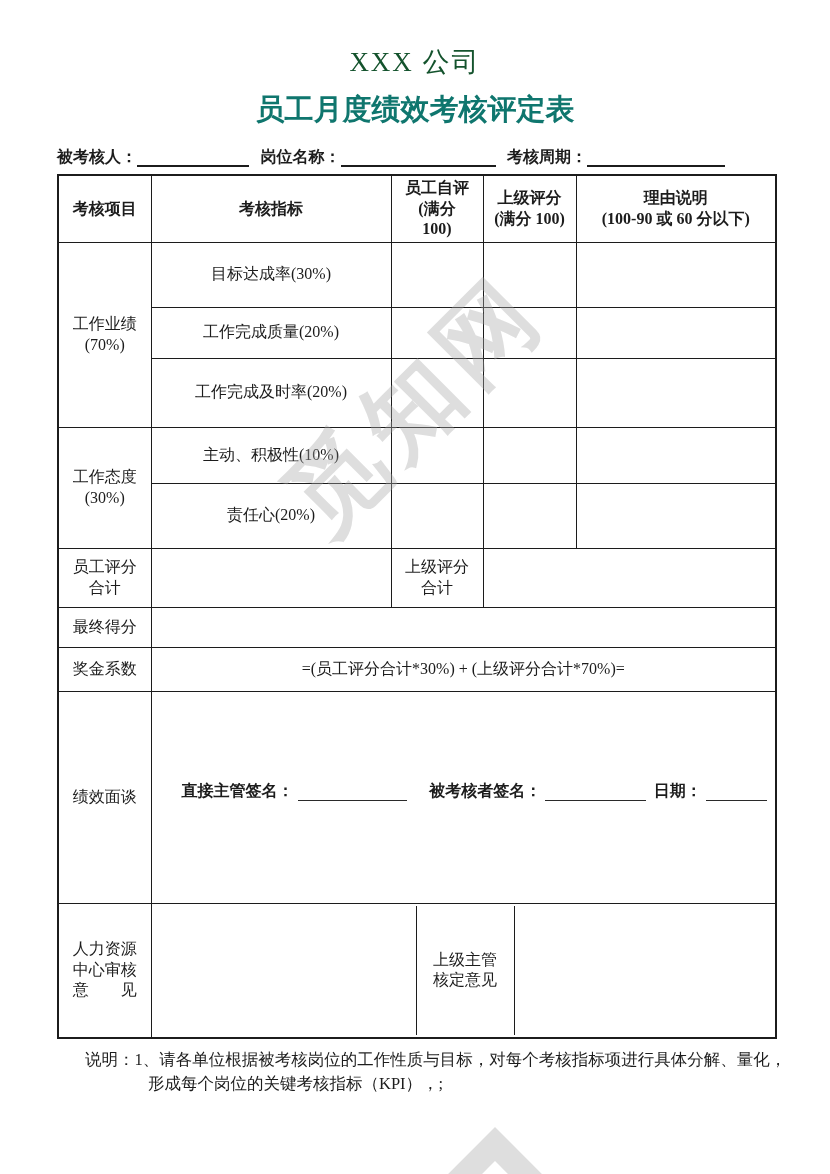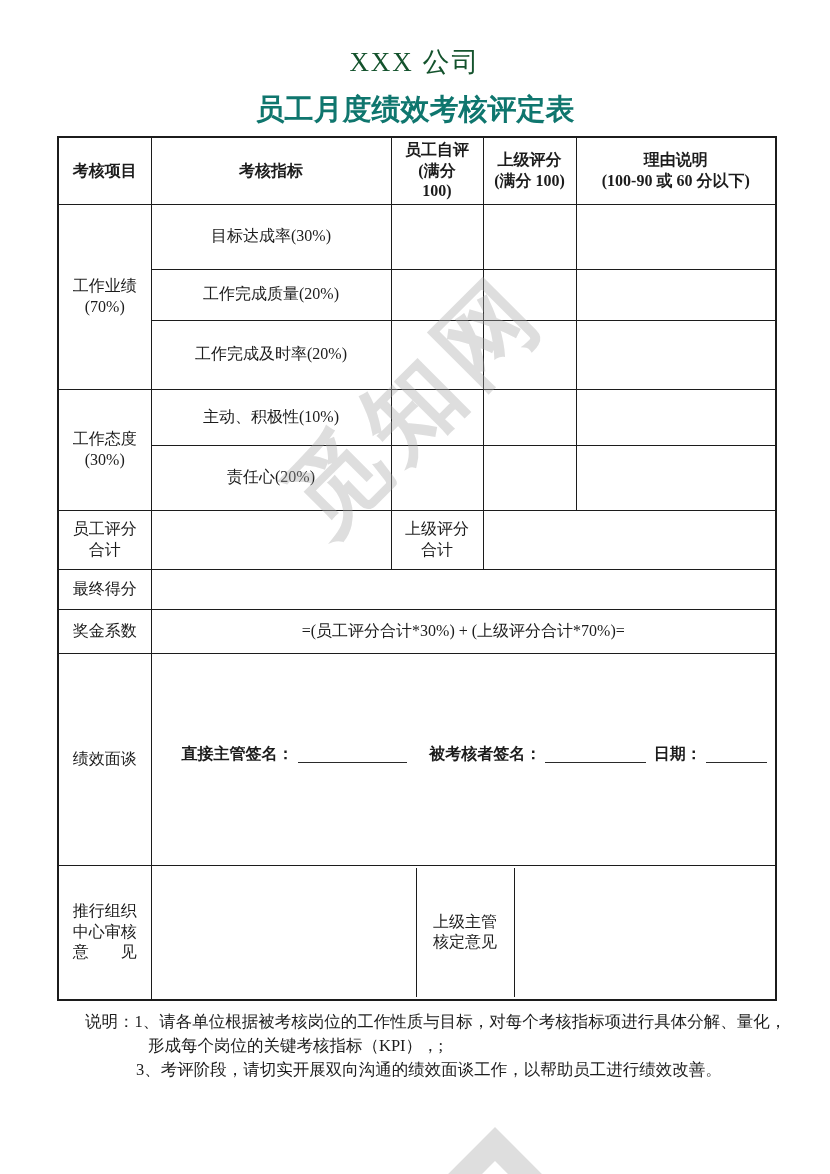--- a/index.html
+++ b/index.html
@@ -65,20 +65,21 @@
   tr.hdr td{font-weight:bold;}
   td.formula-cell{text-align:left;padding-left:9px;font-size:15.5px;}
   td.interview-cell{vertical-align:bottom;padding:0;}
   .sig-row{
     display:flex;
     align-items:flex-end;
     padding:0 4px 10px 26px;
     font-size:16px;
     font-weight:bold;
     white-space:nowrap;
+    font-family:Liberation Mono, monospace;
   }
   .sig-line{
     display:inline-block;
     border-bottom:1.5px solid #2a2a2a;
     height:5px;
     margin-bottom:1px;
   }
   .sg1{width:118px;margin-left:4px}.sg2{width:108px;margin-left:4px}.sg3{width:66px;margin-left:4px}
   .sig-gap1{margin-left:22px}.sig-gap2{margin-left:8px}
   td.hr-wrap{padding:0;height:100%;}
@@ -135,20 +136,34 @@
 <div class="page">
 
   <div class="watermark-text">觅知网</div>
   <div class="watermark-logo">
     <div class="inner"></div>
   </div>
 
   <div class="company-title">XXX 公司</div>
   <div class="form-title">员工月度绩效考核评定表</div>
 
+  <div class="fields-row">
+    <div class="field-group">
+      <span>被考核人：</span>
+      <span class="field-line w112"></span>
+    </div>
+    <div class="field-group">
+      <span>岗位名称：</span>
+      <span class="field-line w155"></span>
+    </div>
+    <div class="field-group">
+      <span>考核周期：</span>
+      <span class="field-line w138"></span>
+    </div>
+  </div>
 
   <table class="assess">
     <colgroup>
       <col style="width:93px">
         <col style="width:240px">
         <col style="width:92px">
         <col style="width:93px">
         <col style="width:200px">
     </colgroup>
 
@@ -228,34 +243,33 @@
           <span class="sig-line sg1"></span>
           <span class="sig-gap1">被考核者签名：</span>
           <span class="sig-line sg2"></span>
           <span class="sig-gap2">日期：</span>
           <span class="sig-line sg3"></span>
         </div>
       </td>
     </tr>
 
     <tr style="height:129px">
-      <td class="preline">推行组织
+      <td class="preline">人力资源
 中心审核
 意　　见</td>
       <td colspan="4" class="hr-wrap">
         <div class="hr-inner">
           <div class="hr-blank1"></div>
           <div class="hr-opinion preline">上级主管
 核定意见</div>
           <div class="hr-blank2"></div>
         </div>
       </td>
     </tr>
   </tbody>
     </table>
 
   <div class="notes">
     <div>说明：1、请各单位根据被考核岗位的工作性质与目标，对每个考核指标项进行具体分解、量化，</div>
     <div class="n-indent1">形成每个岗位的关键考核指标（KPI），;</div>
-    <div class="n-indent2">3、考评阶段，请切实开展双向沟通的绩效面谈工作，以帮助员工进行绩效改善。</div>
   </div>
 
 </div>
 
 </body></html>

